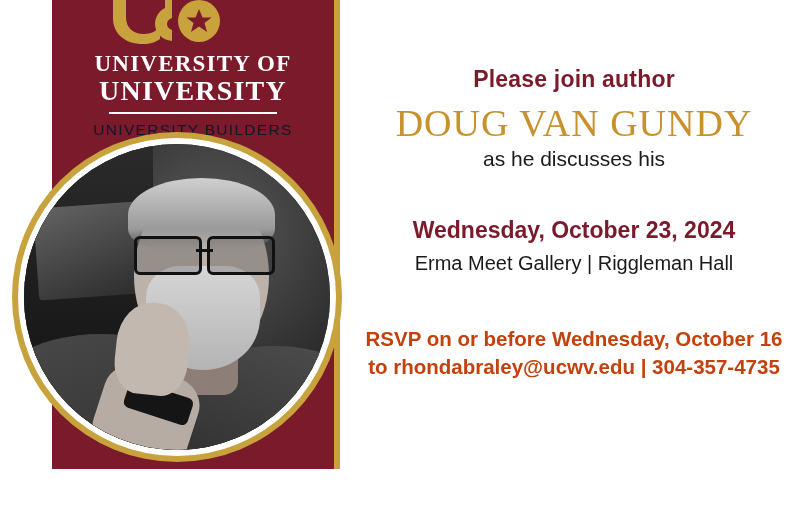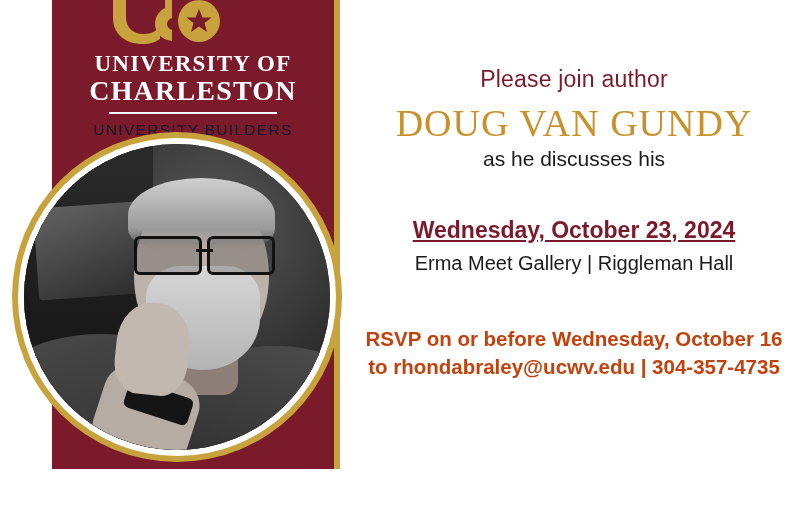--- a/index.html
+++ b/index.html
@@ -211,21 +211,21 @@
     left: 348px;
     top: 0;
     width: 452px;
     height: 512px;
     text-align: center;
     color: #1a1a1a;
   }
   .join {
     margin-top: 66px;
     font-size: 23px;
-    font-weight: normal;
+    font-weight: bold;
     color: #7b1a2b;
     letter-spacing: .2px;
   }
   .author {
     font-family: Liberation Serif, serif;
     font-size: 38px;
     letter-spacing: 1px;
     color: #c8912c;
     margin-top: 8px;
     line-height: 44px;
@@ -234,21 +234,20 @@
     font-size: 21px;
     line-height: 27px;
     margin-top: 0;
     color: #1a1a1a;
   }
   .date {
     margin-top: 45px;
     font-size: 23px;
     font-weight: bold;
     color: #7b1a2b;
-    text-decoration: underline;
   }
   .details {
     font-size: 20px;
     line-height: 27px;
     margin-top: 6px;
     color: #1a1a1a;
   }
   .rsvp {
     margin-top: 48px;
     font-size: 20.5px;
@@ -271,21 +270,21 @@
       <svg width="180" height="48" viewBox="0 0 180 48">
         <g fill="#c8a23c">
           <path d="M10,0 L10,18 C10,34 22,44 40,44 C47,44 53,42 57,39 L57,26 C54,31 48,34 41,34 C29,34 23,27 23,17 L23,0 Z"></path>
           <path d="M62,0 L62,8 C56,11 52,17 52,24 C52,33 59,40 69,41 L69,30 C66,29 64,27 64,24 C64,21 66,19 69,18 L69,0 Z"></path>
           <circle cx="96" cy="21" r="21"></circle>
         </g>
         <polygon fill="#7b1a2b" points="96,9 99.5,17.5 108.5,17.5 101.5,23 104,32 96,26.5 88,32 90.5,23 83.5,17.5 92.5,17.5"></polygon>
       </svg>
     </div>
     <div class="univ-of">UNIVERSITY OF</div>
-    <div class="charleston">CHARLESTON</div>
+    <div class="charleston">UNIVERSITY</div>
     <div class="rule"></div>
     <div class="builders">UNIVERSITY BUILDERS</div>
   </div>
 
   <div class="portrait-wrap">
     <div class="ring-outer"></div>
     <div class="ring-inner"></div>
     <div class="photo">
       <div class="bg"></div>
       <div class="wallL"></div>

